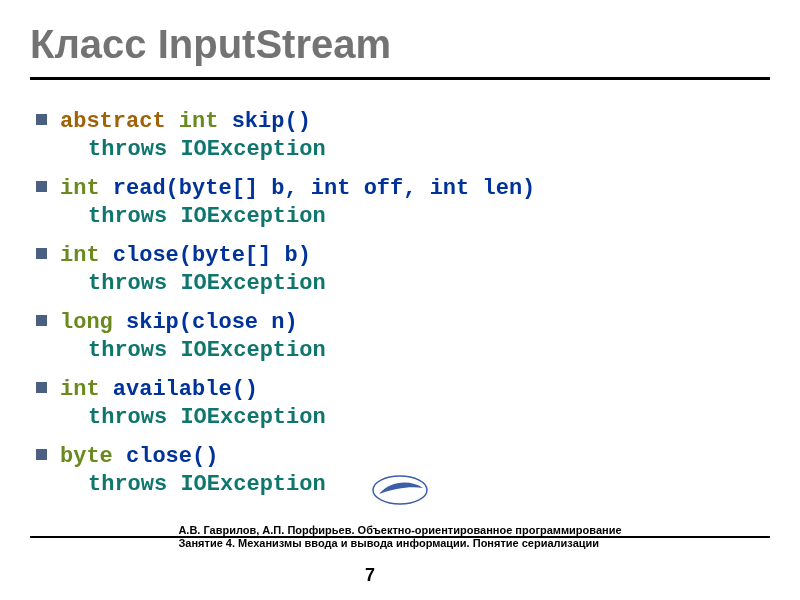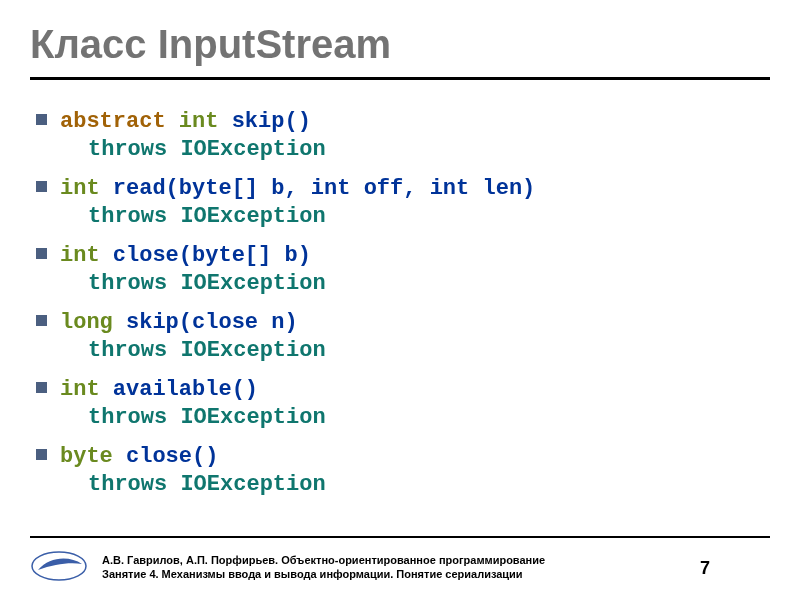--- a/index.html
+++ b/index.html
@@ -63,20 +63,21 @@
     border-top: 2px solid #000;
   }
   .footer {
     position: absolute;
     left: 30px;
     right: 30px;
     bottom: 14px;
     display: flex;
     align-items: center;
     gap: 14px;
+    flex-direction: column;
   }
   .logo {
     flex: 0 0 auto;
   }
   .footer-text {
     font-family: Arial, sans-serif;
     font-size: 11px;
     font-weight: bold;
     color: #000;
     line-height: 1.25;

